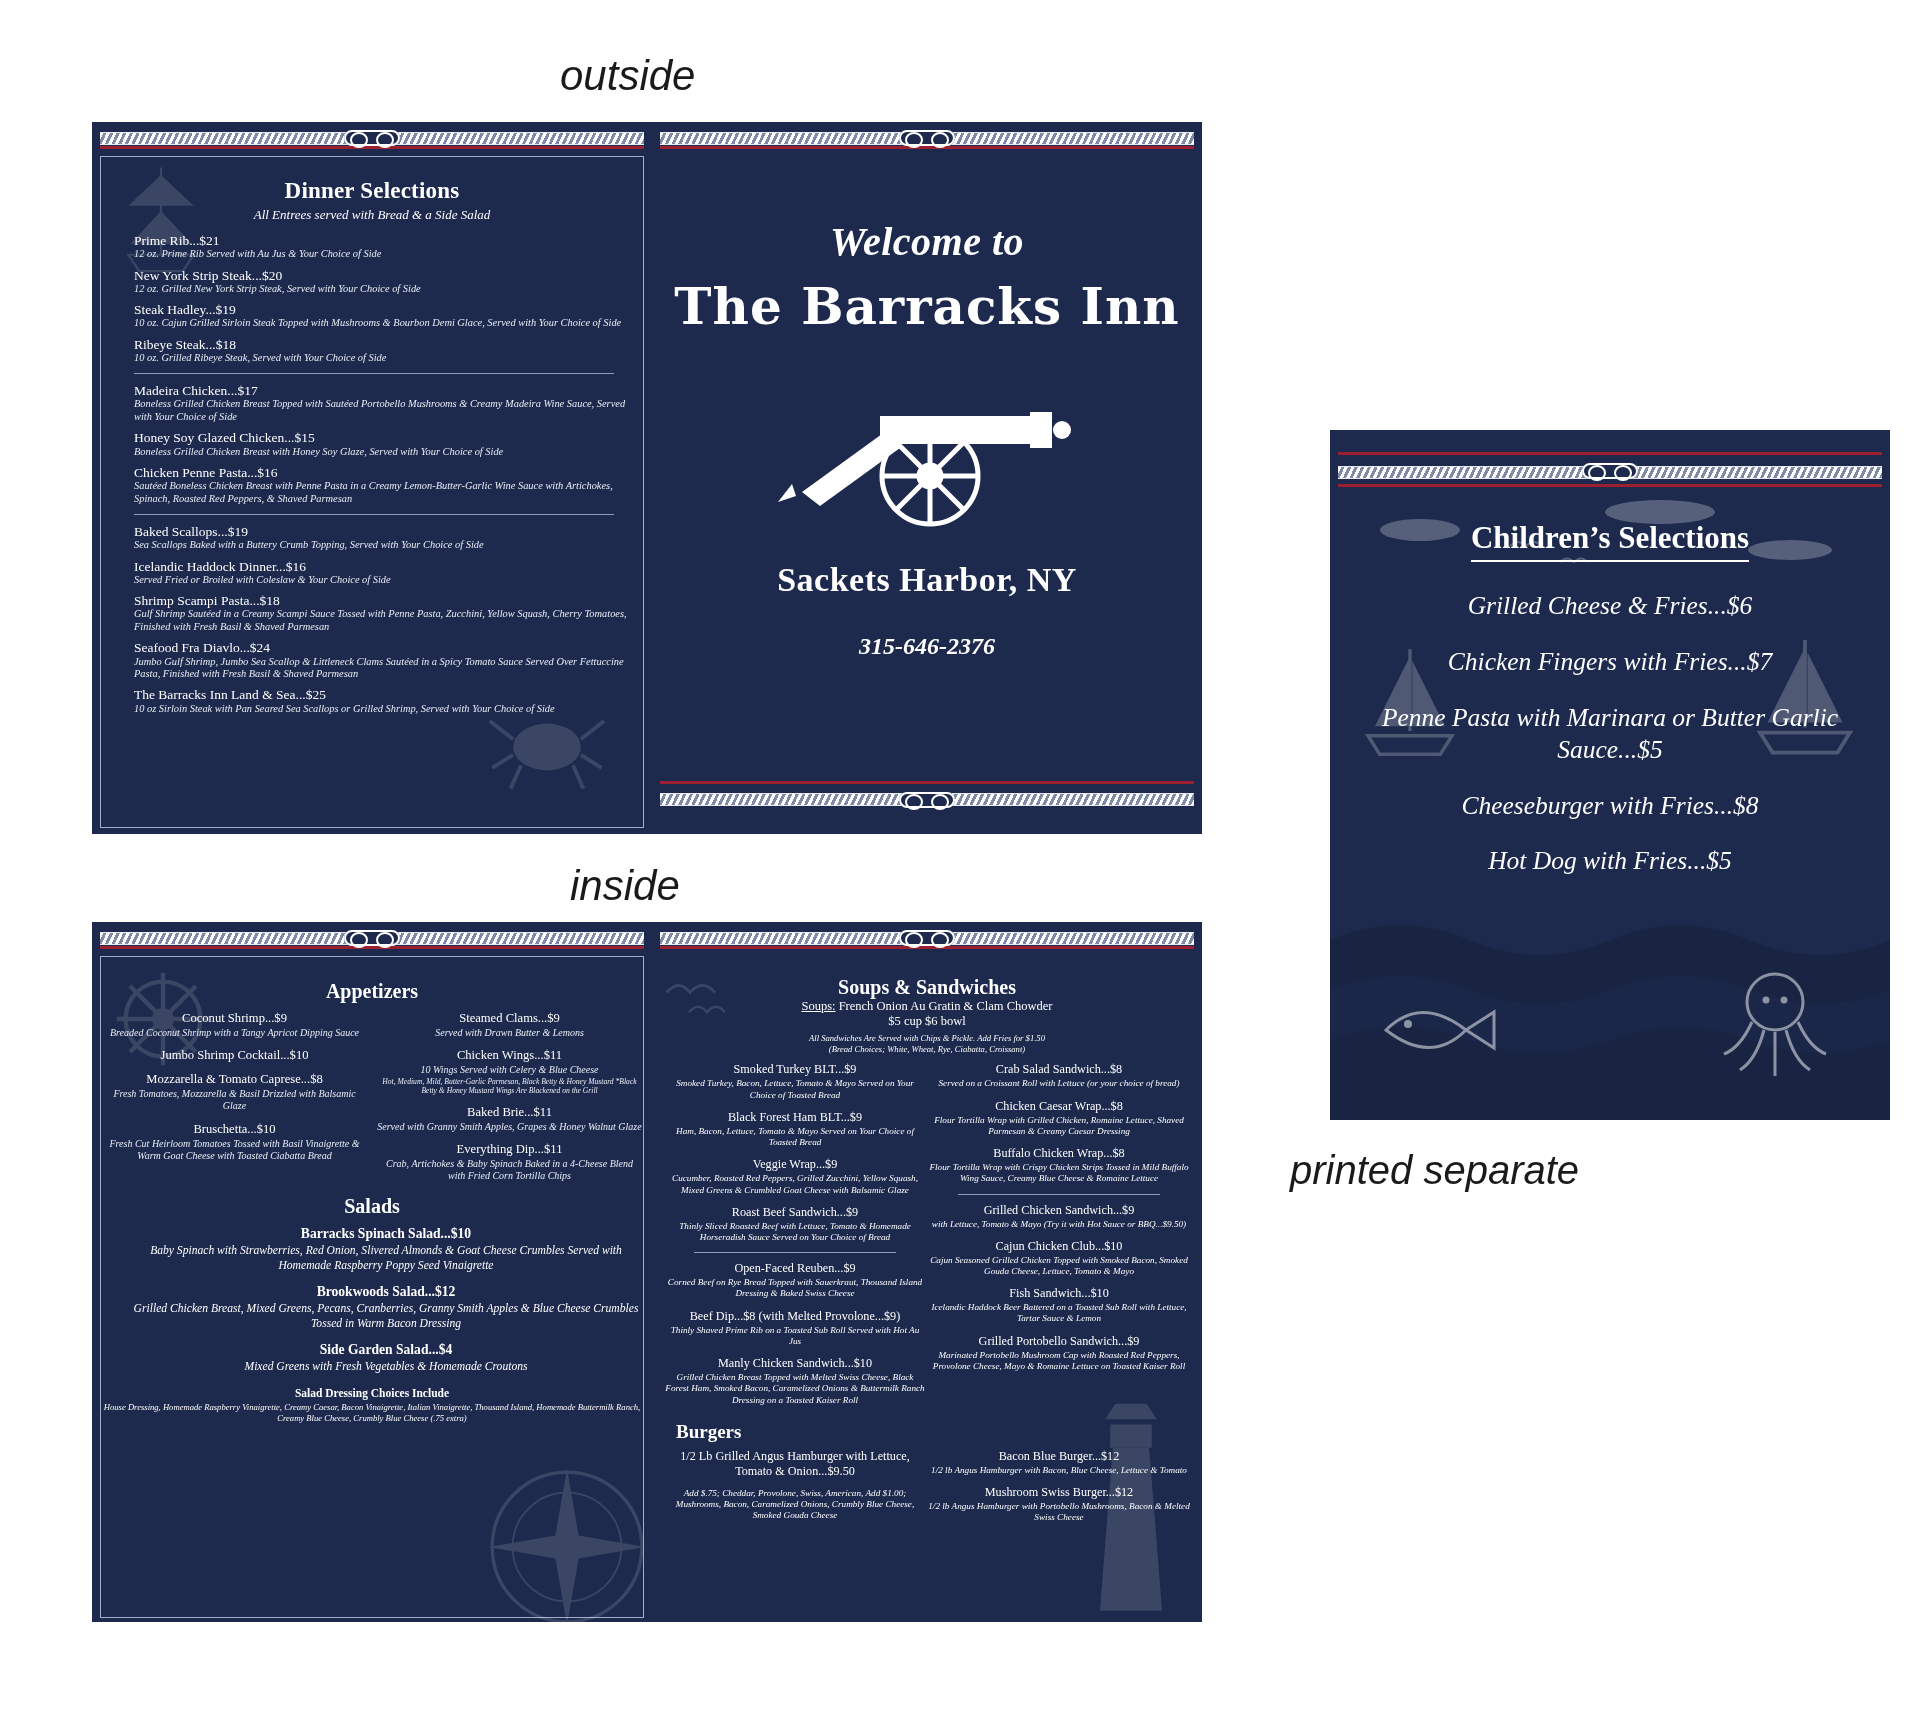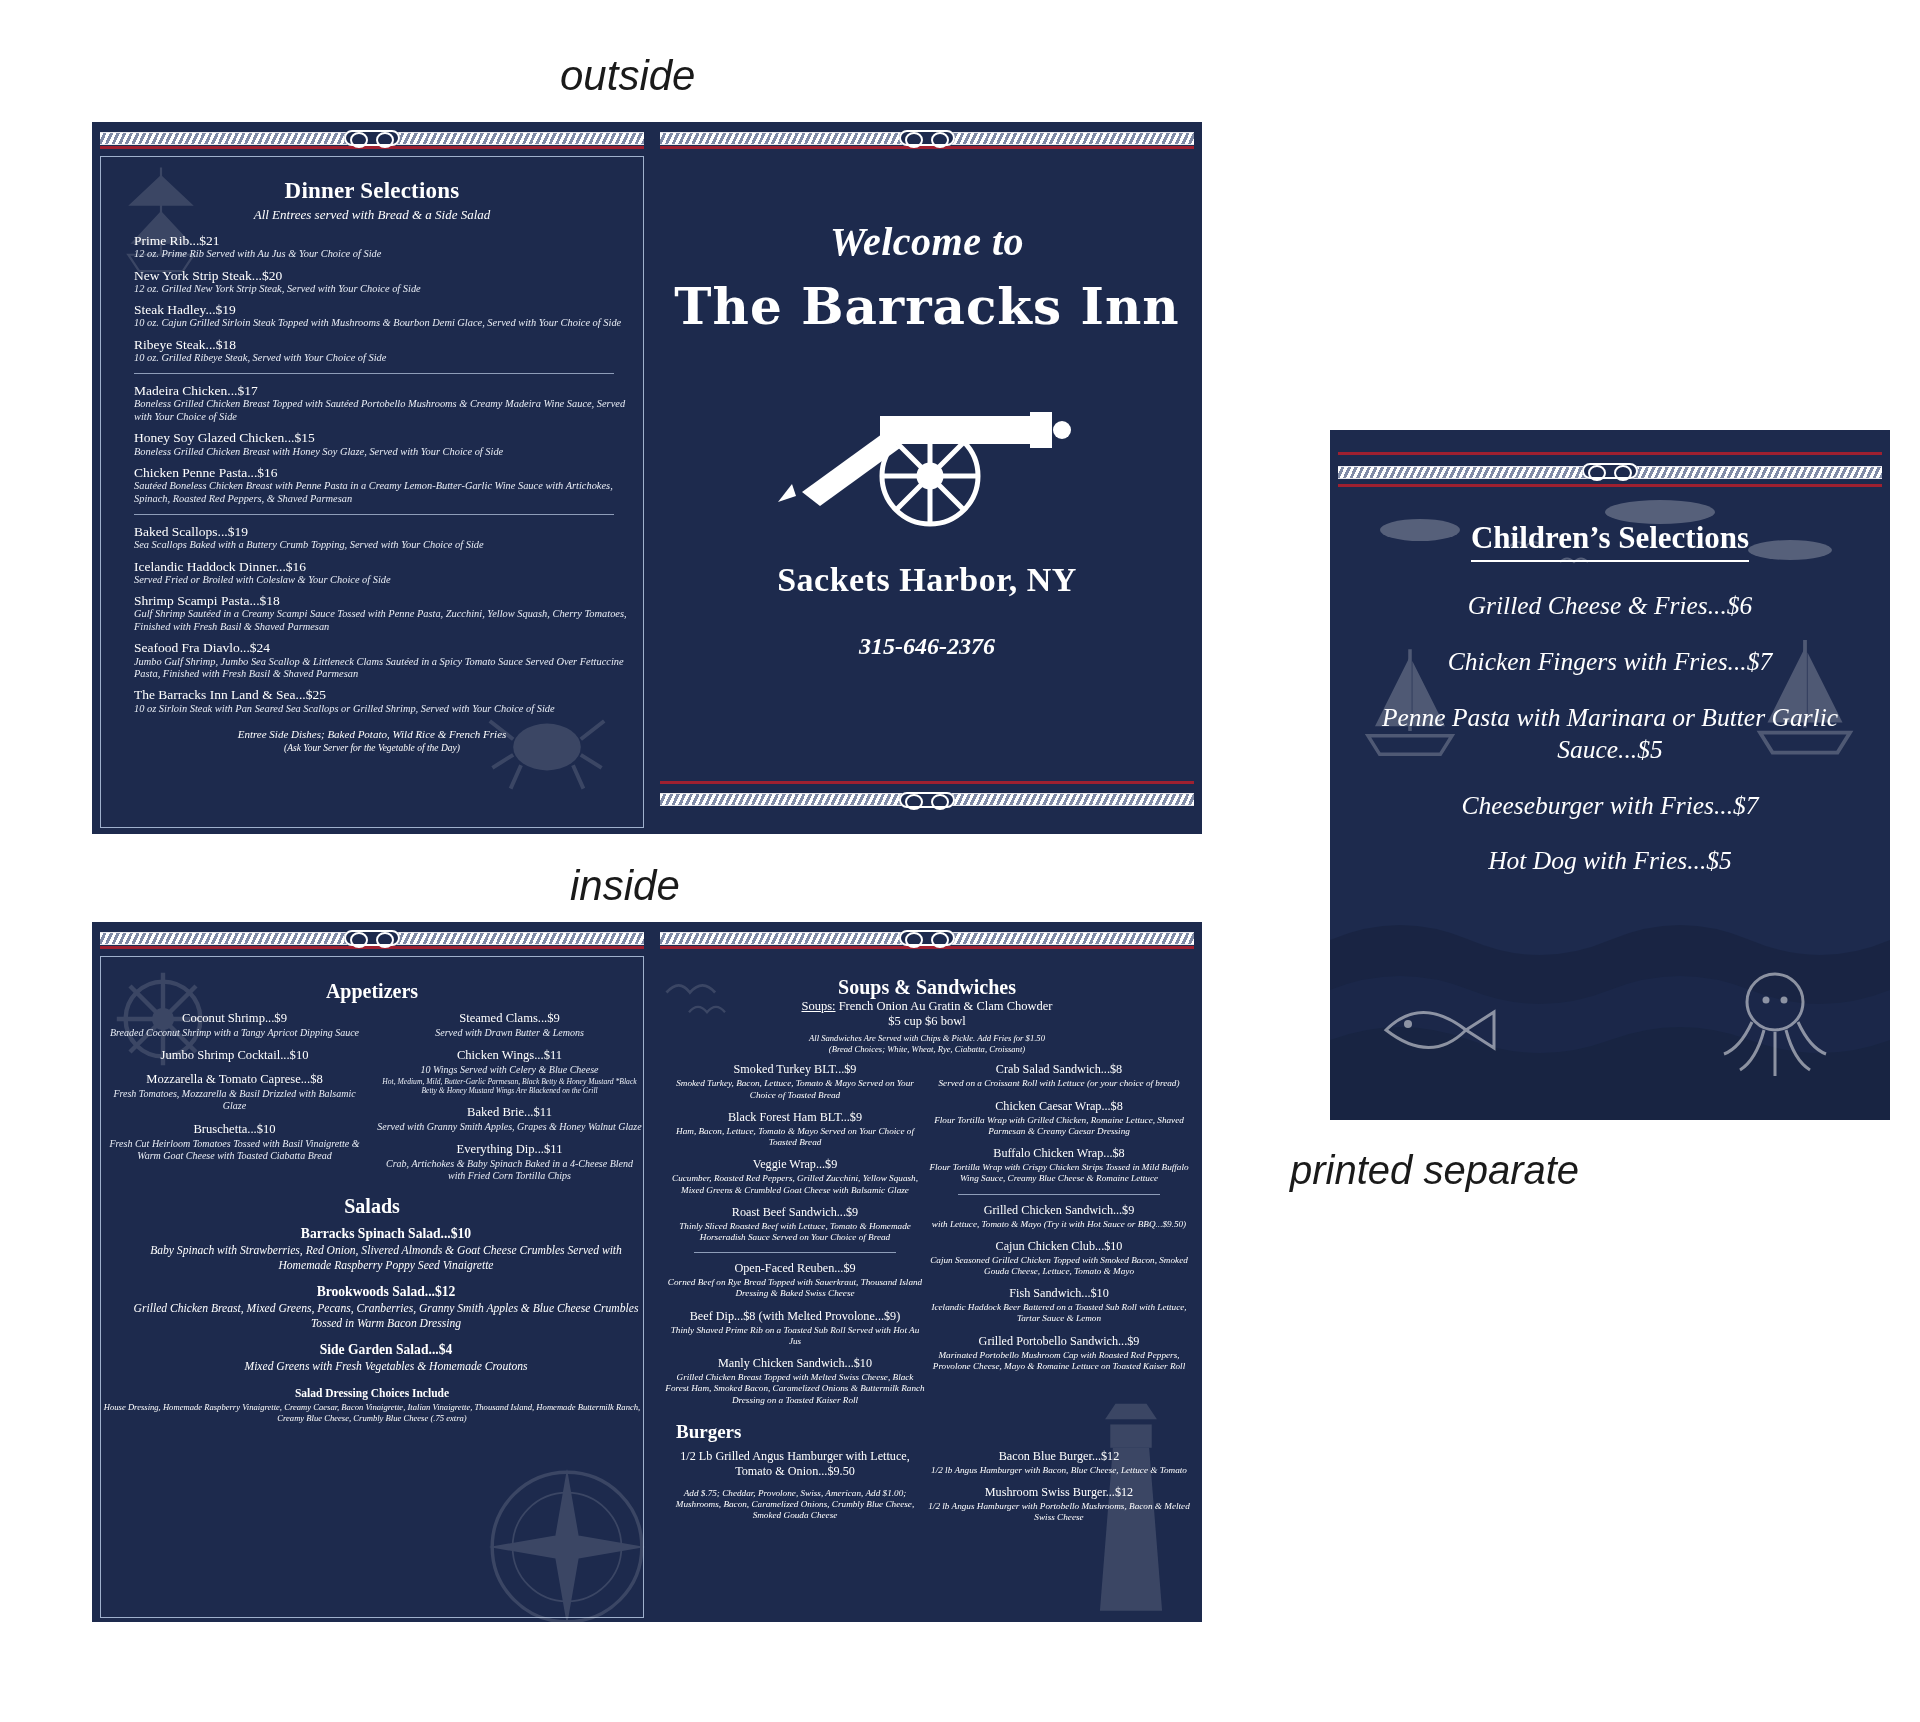--- a/index.html
+++ b/index.html
@@ -167,24 +167,20 @@
       </div>
       <div class="item">
         <div class="nm">Seafood Fra Diavlo...$24</div>
         <div class="ds">Jumbo Gulf Shrimp, Jumbo Sea Scallop &amp; Littleneck Clams Sautéed in a Spicy Tomato Sauce Served Over Fettuccine Pasta, Finished with Fresh Basil &amp; Shaved Parmesan</div>
       </div>
       <div class="item">
         <div class="nm">The Barracks Inn Land &amp; Sea...$25</div>
         <div class="ds">10 oz Sirloin Steak with Pan Seared Sea Scallops or Grilled Shrimp, Served with Your Choice of Side</div>
       </div>
 
-      <div class="foot">
-        <div>Entree Side Dishes;  Baked Potato, Wild Rice &amp; French Fries</div>
-        <div class="small">(Ask Your Server for the Vegetable of the Day)</div>
-      </div>
     </div>
   </div>
 
   <div class="panel" id="p-welcome">
     <div class="rope" style="top:10px;"></div>
     <div class="redline" style="top:24px;"></div>
     <div class="knot" style="top:8px;"></div>
 
     <div class="redline" style="bottom:50px;"></div>
     <div class="rope" style="bottom:28px;"></div>
@@ -453,18 +449,18 @@
       <circle cx="84" cy="40" r="3.5" fill="#fff"></circle>
     </svg>
 
     <div class="content">
       <div class="kids-title-wrap">
         <span class="kids-title">Children’s Selections</span>
       </div>
       <div class="kid">Grilled Cheese &amp; Fries...$6</div>
       <div class="kid">Chicken Fingers with Fries...$7</div>
       <div class="kid">Penne Pasta with Marinara or Butter Garlic Sauce...$5</div>
-      <div class="kid">Cheeseburger with Fries...$7</div>
+      <div class="kid">Cheeseburger with Fries...$8</div>
       <div class="kid">Hot Dog with Fries...$5</div>
     </div>
   </div>
 
 </div>
 
 </body></html>

